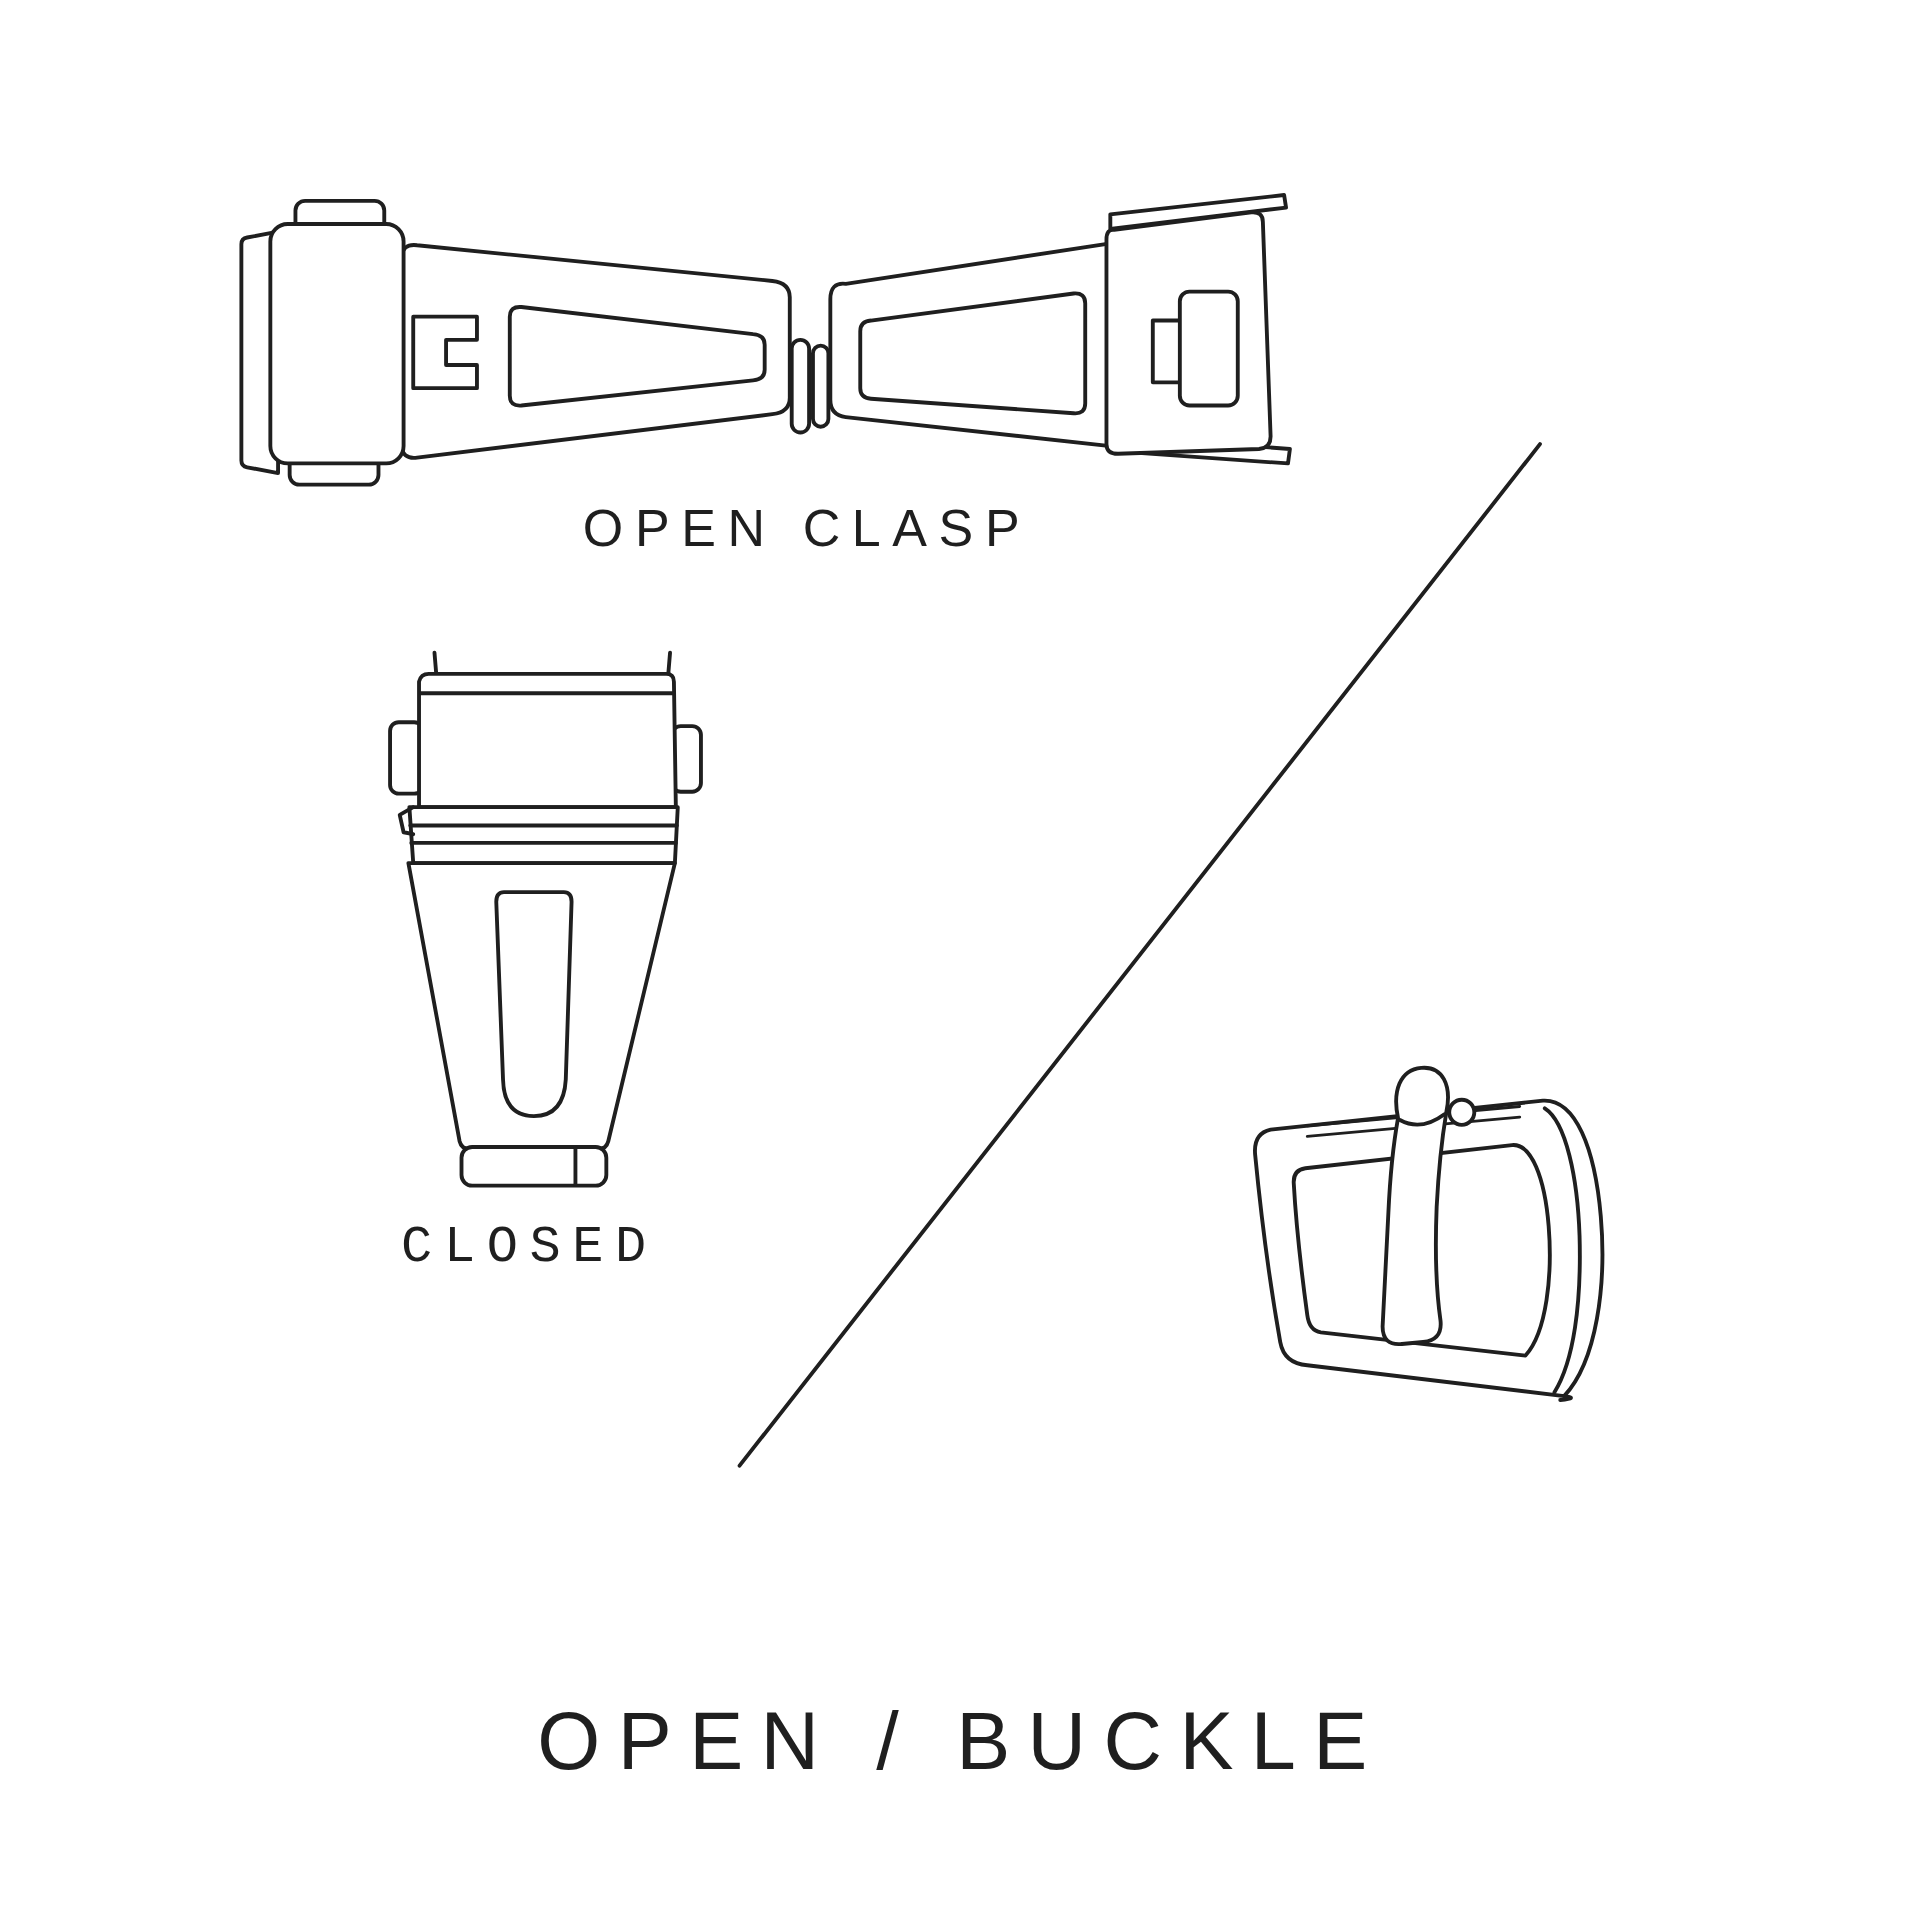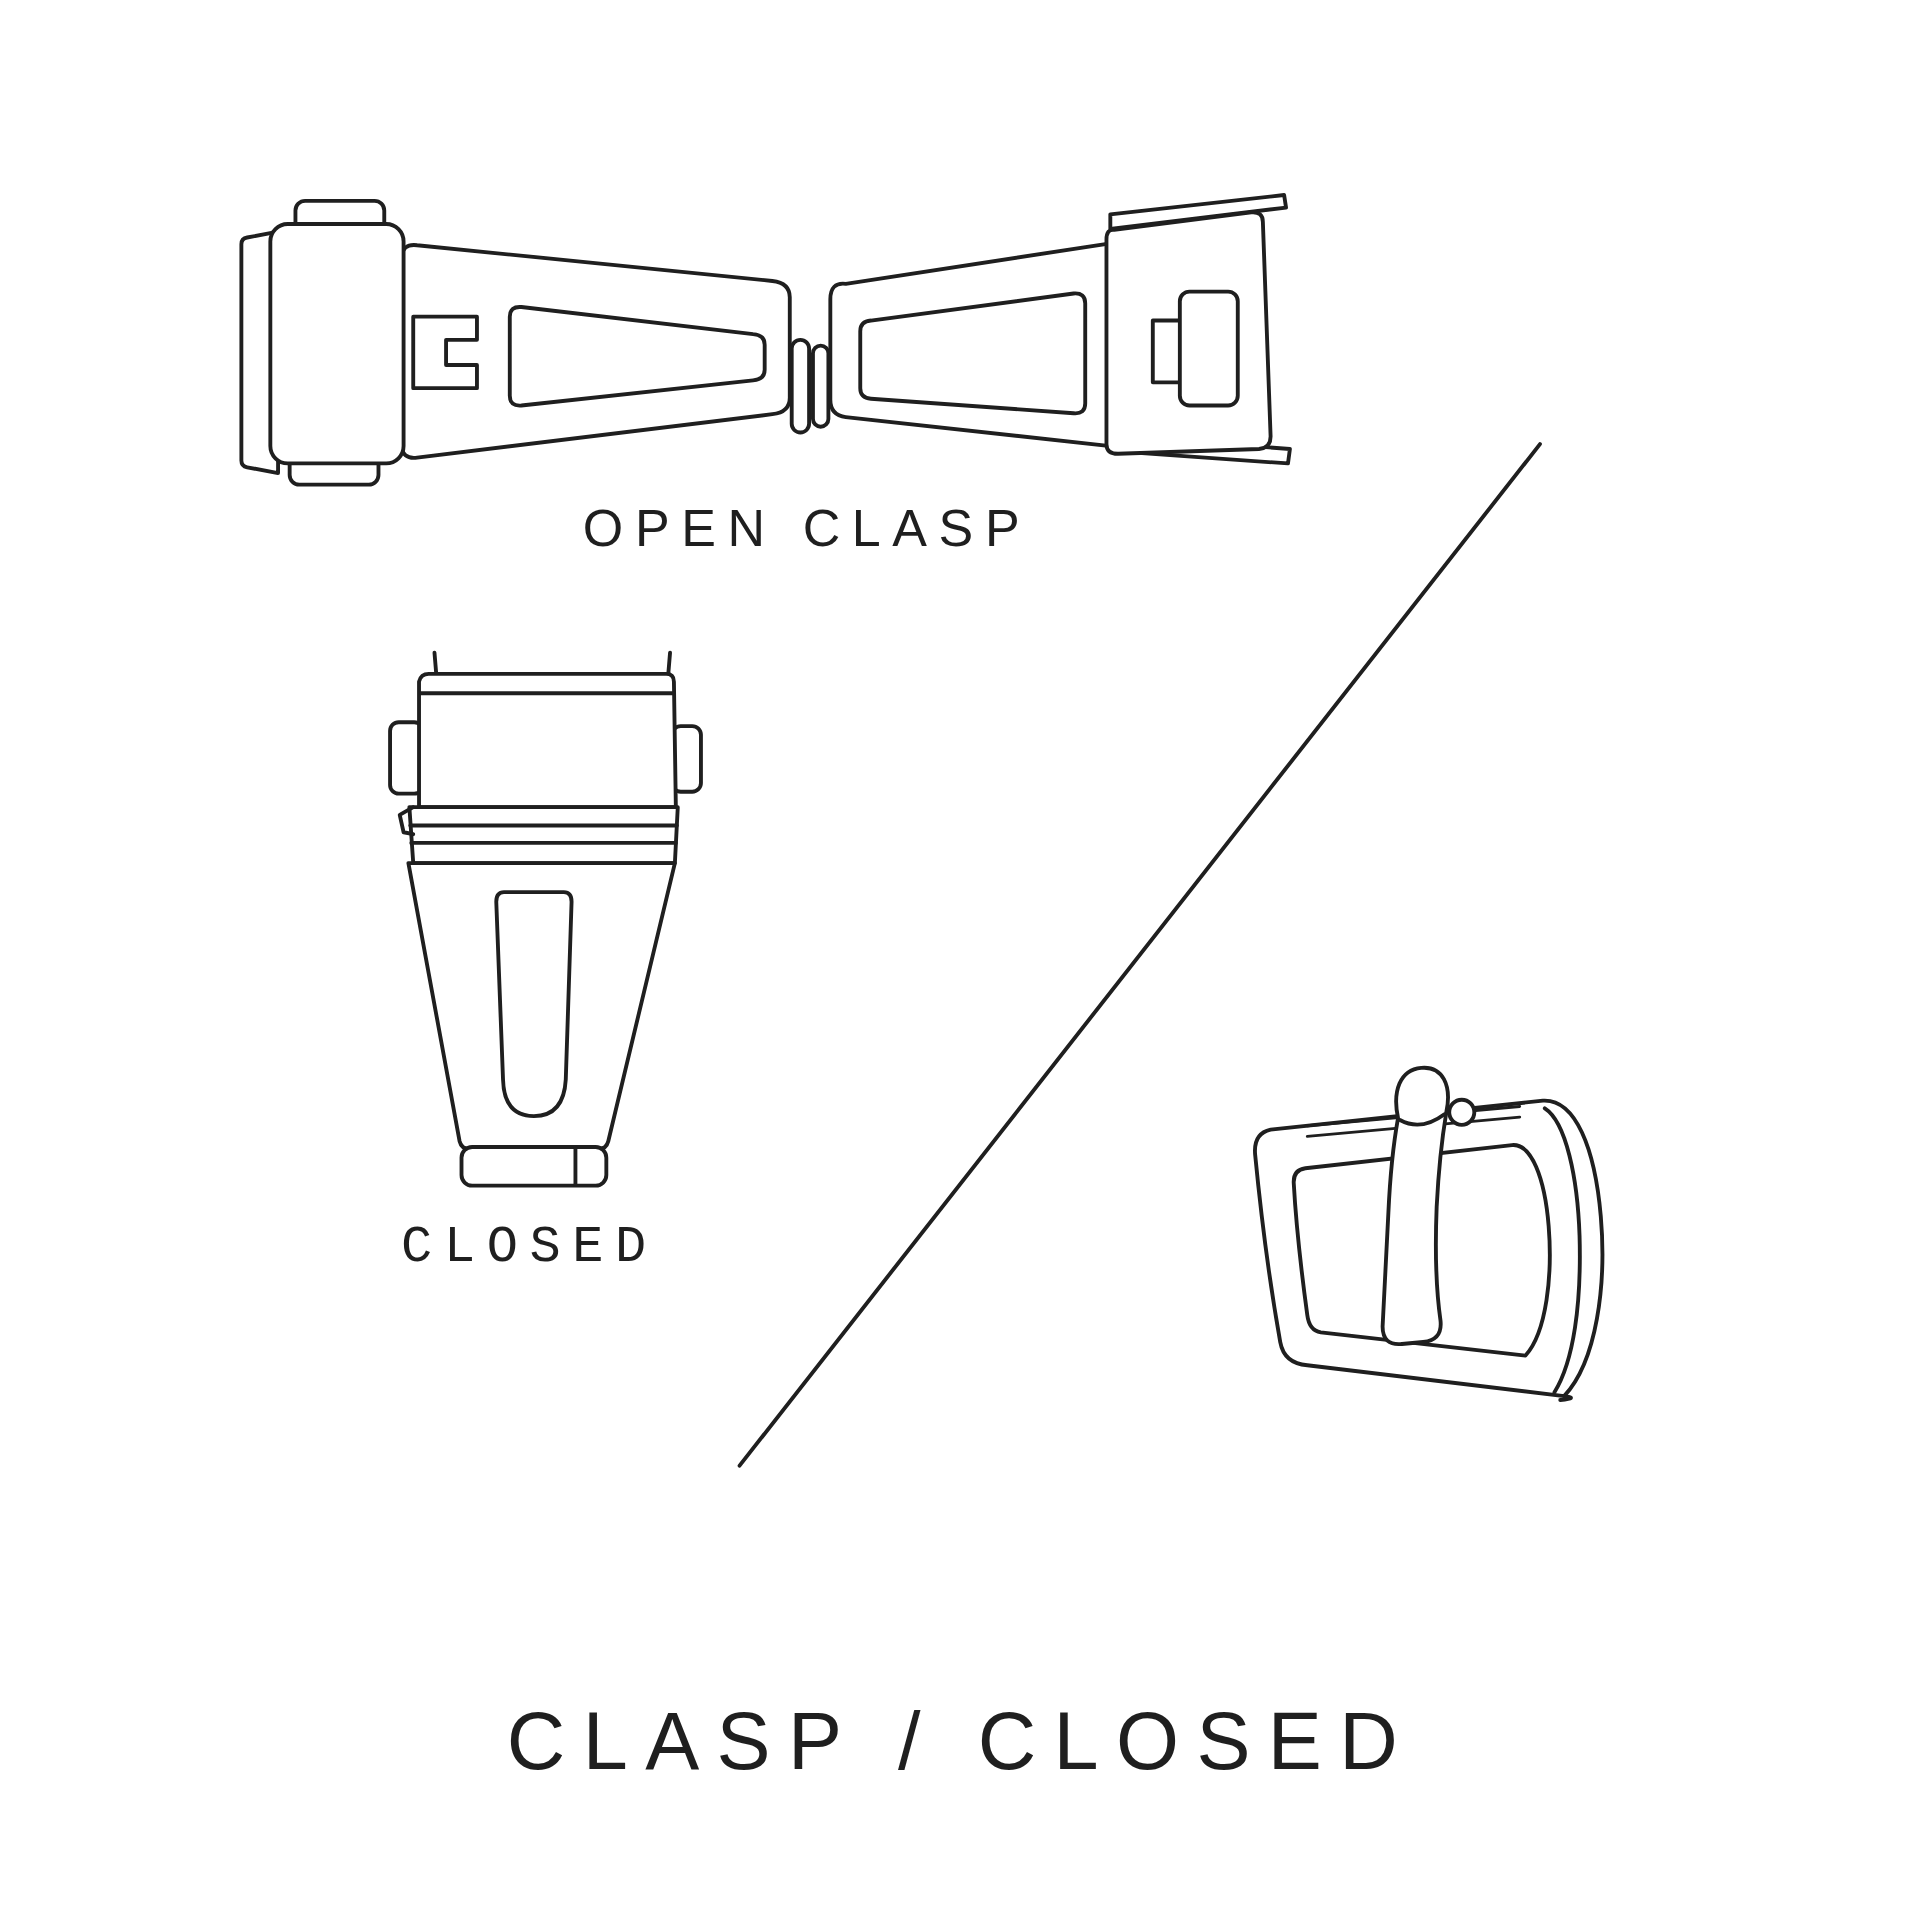--- a/index.html
+++ b/index.html
@@ -113,16 +113,16 @@
 
       <path fill="#ffffff" d="M1448,1158 C1442,1130 1450,1108 1472,1106 C1494,1104 1504,1124 1498,1152 C1494,1176 1490,1210 1488,1250 C1486,1300 1488,1340 1492,1368 Q1494,1388 1474,1390 L1452,1392 Q1432,1394 1432,1374 C1434,1340 1436,1300 1438,1256 C1440,1212 1444,1180 1448,1158 Z"></path>
       <path d="M1450,1160 Q1472,1172 1496,1154"></path>
     </g>
   </svg>
 
   <div id="open-clasp-caption" class="caption small">OPEN CLASP</div>
 
   <div id="closed-caption" class="caption small">CLOSED</div>
 
-  <div id="title-caption" class="caption big">CLASP / CLOSED</div>
+  <div id="title-caption" class="caption big">OPEN / BUCKLE</div>
 
 </div>
 
 
 </body></html>

